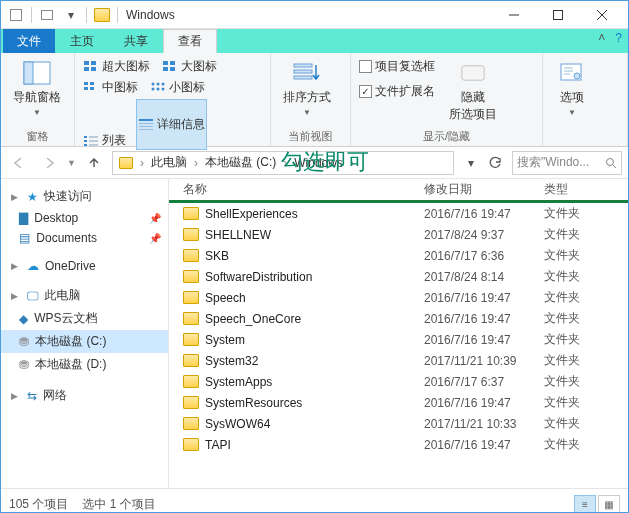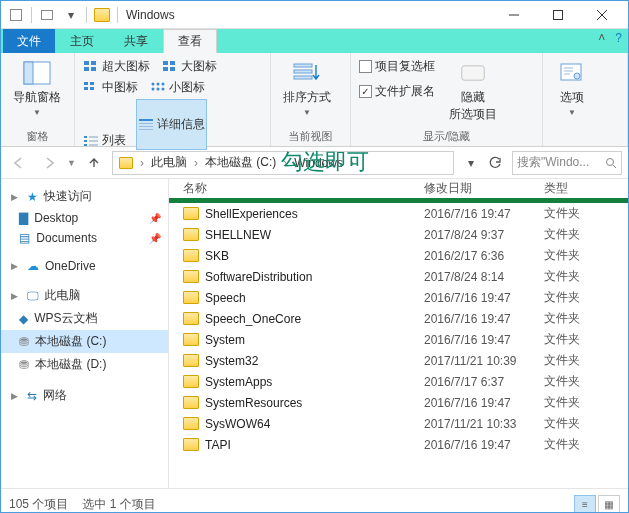--- a/index.html
+++ b/index.html
@@ -56,21 +56,21 @@
 .main { display:flex; height: calc(513px - 28px - 24px - 94px - 32px - 24px - 2px); }
 .sidebar { width:168px; border-right:1px solid #e5e5e5; overflow:auto; padding:6px 0; }
 .sb-item { display:flex; align-items:center; gap:6px; padding:3px 6px 3px 18px; color:#333; white-space:nowrap; }
 .sb-item.head { padding-left:10px; font-weight:400; }
 .sb-item.sel { background:#cde8ff; }
 .pin { margin-left:auto; color:#888; font-size:10px; }
 .sb-spacer { height:8px; }
 .tree-caret { width:10px; color:#888; font-size:9px; }
 
 .content { flex:1; display:flex; flex-direction:column; overflow:hidden; }
-.col-headers { height:24px; border-bottom:5px solid #15803d; display:flex; align-items:center; color:#555; background:#fff; }
+.col-headers { height:24px; border-bottom:3px solid #15803d; display:flex; align-items:center; color:#555; background:#fff; }
 .col-name { width:255px; padding-left:14px; }
 .col-date { width:120px; }
 .col-type { flex:1; }
 .rows { overflow:auto; flex:1; }
 .row { display:flex; align-items:center; height:21px; }
 .row .c-name { width:255px; padding-left:14px; display:flex; align-items:center; gap:6px; color:#222; }
 .row .c-date { width:120px; color:#555; }
 .row .c-type { flex:1; color:#555; }
 .ficon { width:16px; height:13px; background:linear-gradient(#ffe9a6,#ffd24b); border:1px solid #d4a300; border-radius:1px; }
 
@@ -418,21 +418,21 @@
             <span>SHELLNEW</span>
           </div>
           <div class="c-date">2017/8/24 9:37</div>
           <div class="c-type">文件夹</div>
         </div>
         <div class="row">
           <div class="c-name">
             <span class="ficon"></span>
             <span>SKB</span>
           </div>
-          <div class="c-date">2016/2/17 6:36</div>
+          <div class="c-date">2016/7/17 6:36</div>
           <div class="c-type">文件夹</div>
         </div>
         <div class="row">
           <div class="c-name">
             <span class="ficon"></span>
             <span>SoftwareDistribution</span>
           </div>
           <div class="c-date">2017/8/24 8:14</div>
           <div class="c-type">文件夹</div>
         </div>

